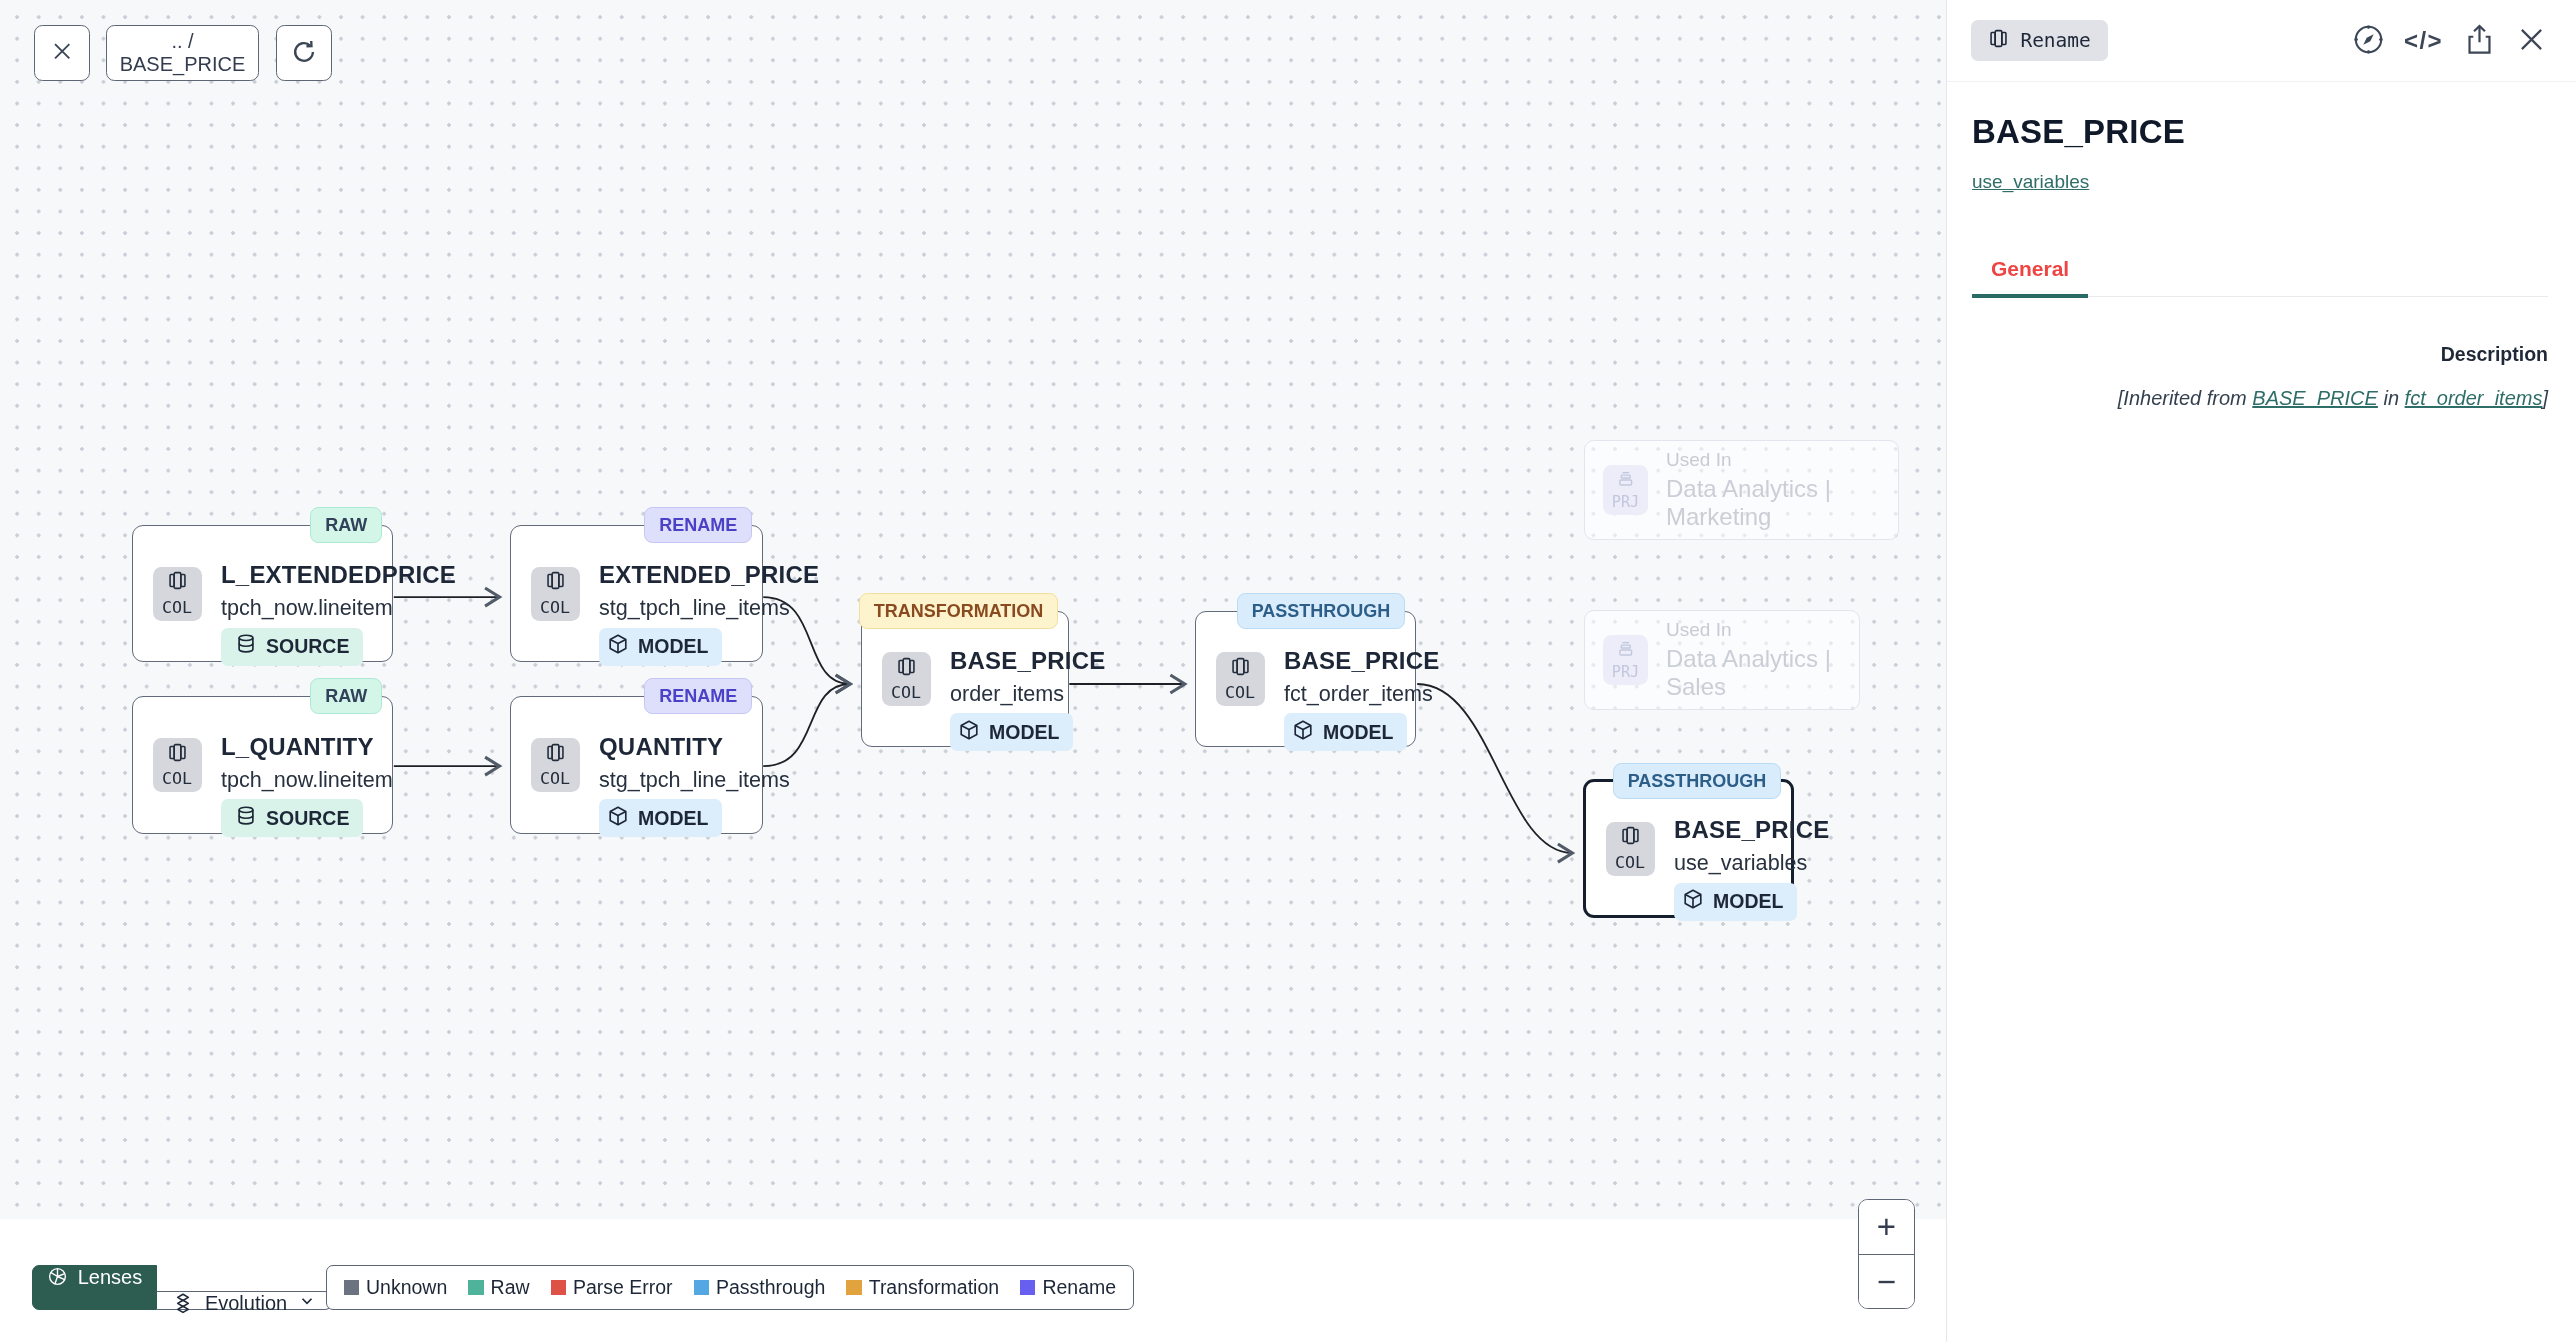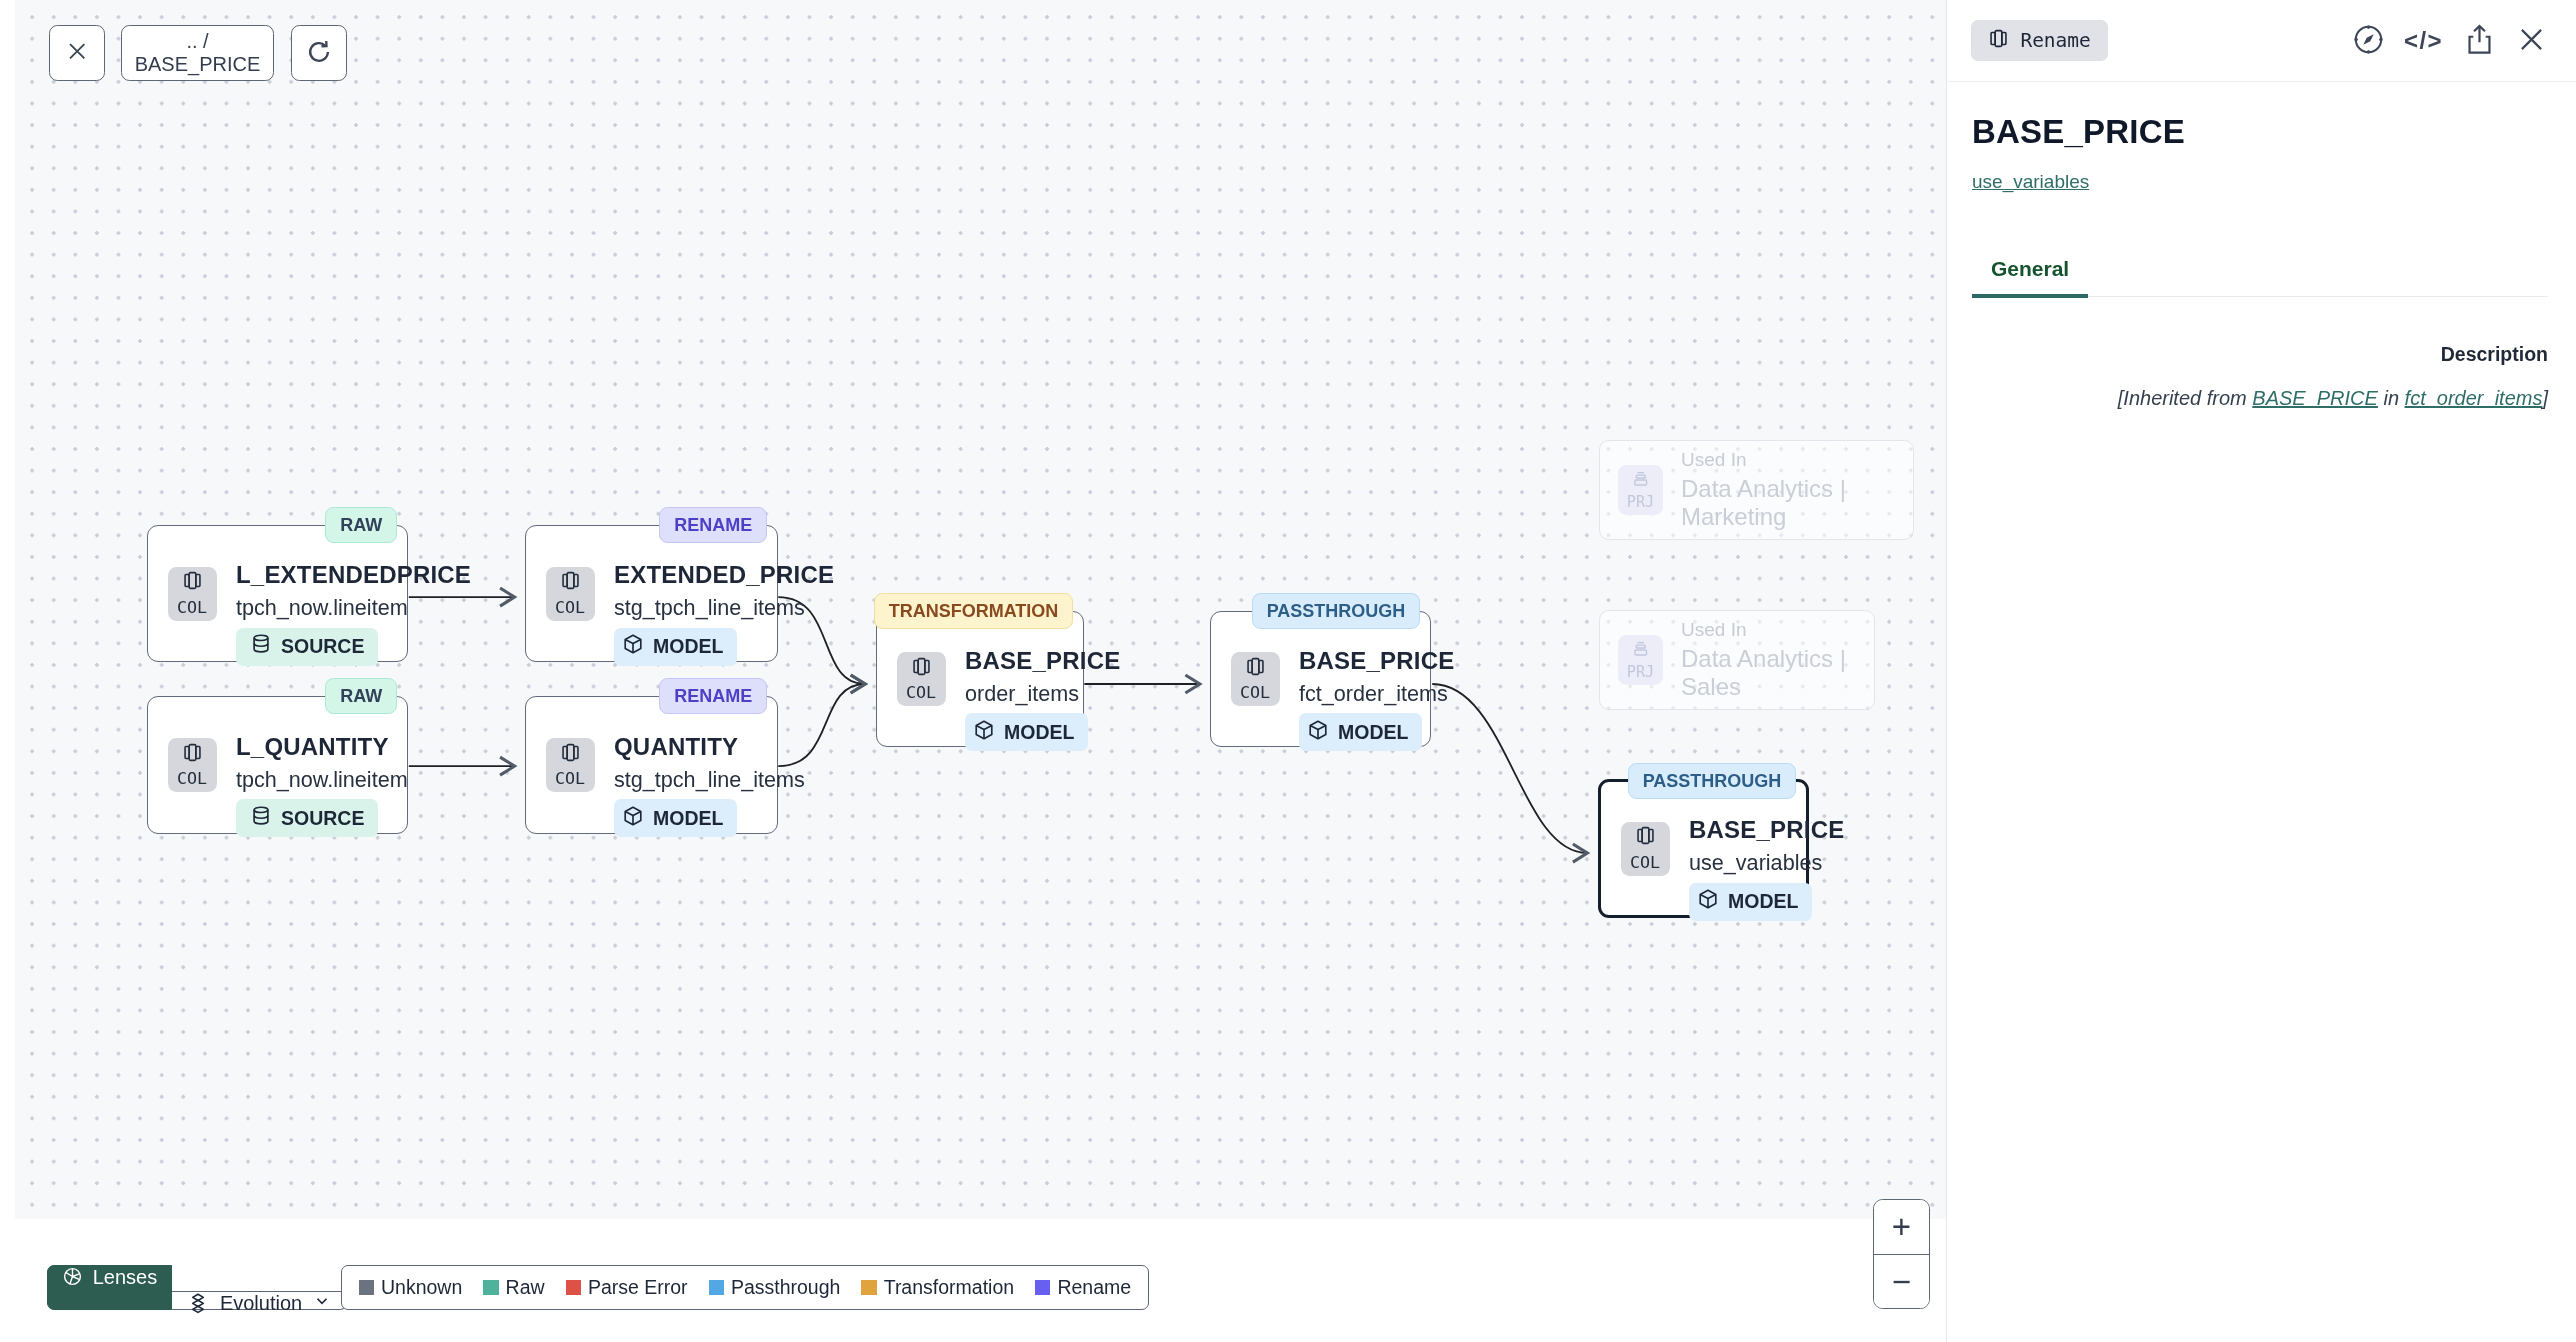--- a/index.html
+++ b/index.html
@@ -7,21 +7,21 @@
   body {
     position: relative;
     font-family: "Liberation Sans", sans-serif;
     color: #1c2636;
     background: #ffffff;
     overflow: hidden;
   }
 
   
   .canvas {
-    position: absolute; left: 15px; top: 0; width: 1946px; height: 1219px;
+    position: absolute; left: 0; top: 0; width: 1946px; height: 1219px;
     background-color: #f7f8fa;
     background-image: radial-gradient(circle, #c9cdd6 1.5px, transparent 2px);
     background-size: 21.6px 21.6px;
     background-position: 6.3px 6.3px;
   }
 
   
   .tool-btn {
     position: absolute;
     background: #fff;
@@ -176,21 +176,21 @@
   .panel-body { padding: 31px 28px 0 25px; }
   .panel-title { font-size: 33px; font-weight: 700; color: #10192a; letter-spacing: 0.2px; }
   .panel-model-link {
     display: inline-block; margin-top: 19.5px;
     font-size: 19px; color: #2f6e68; text-decoration: underline; cursor: pointer;
   }
 
   .tabs { display: flex; margin-top: 64px; border-bottom: 1.4px solid #e8eaee; }
   .tab {
     padding: 0 19px 13.2px; margin-bottom: -1.4px;
-    font-size: 21px; font-weight: 700; color: #14532d;
+    font-size: 21px; font-weight: 700; color: #ef4444;
     border-bottom: 4.9px solid #2a6b66; cursor: pointer;
   }
 
   .desc-section { margin-top: 46px; padding-left: 1.4px; text-align: right; }
   .desc-label { font-size: 19.5px; font-weight: 700; color: #1f2937; }
   .desc-text {
     margin-top: 31px;
     font-size: 21px; font-style: italic; color: #202a3a;
     line-height: 1.42; max-width: 543px;
   }

